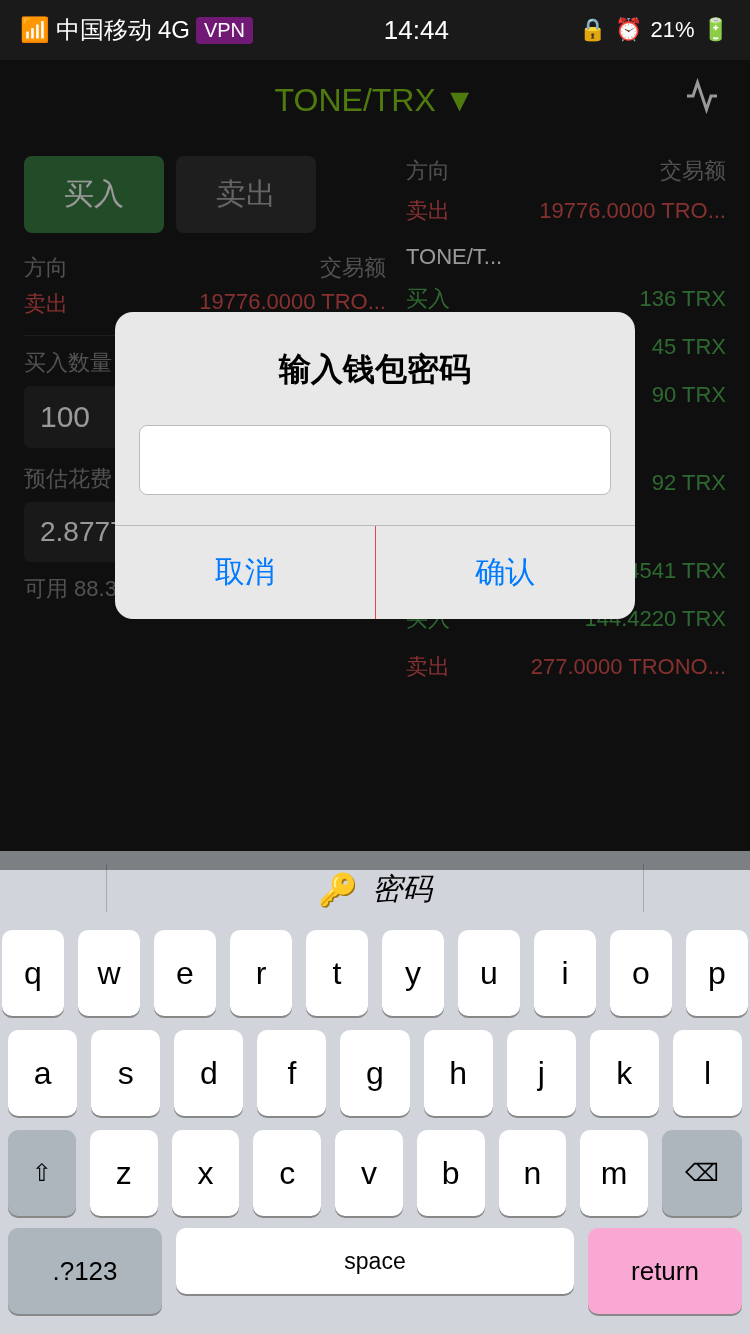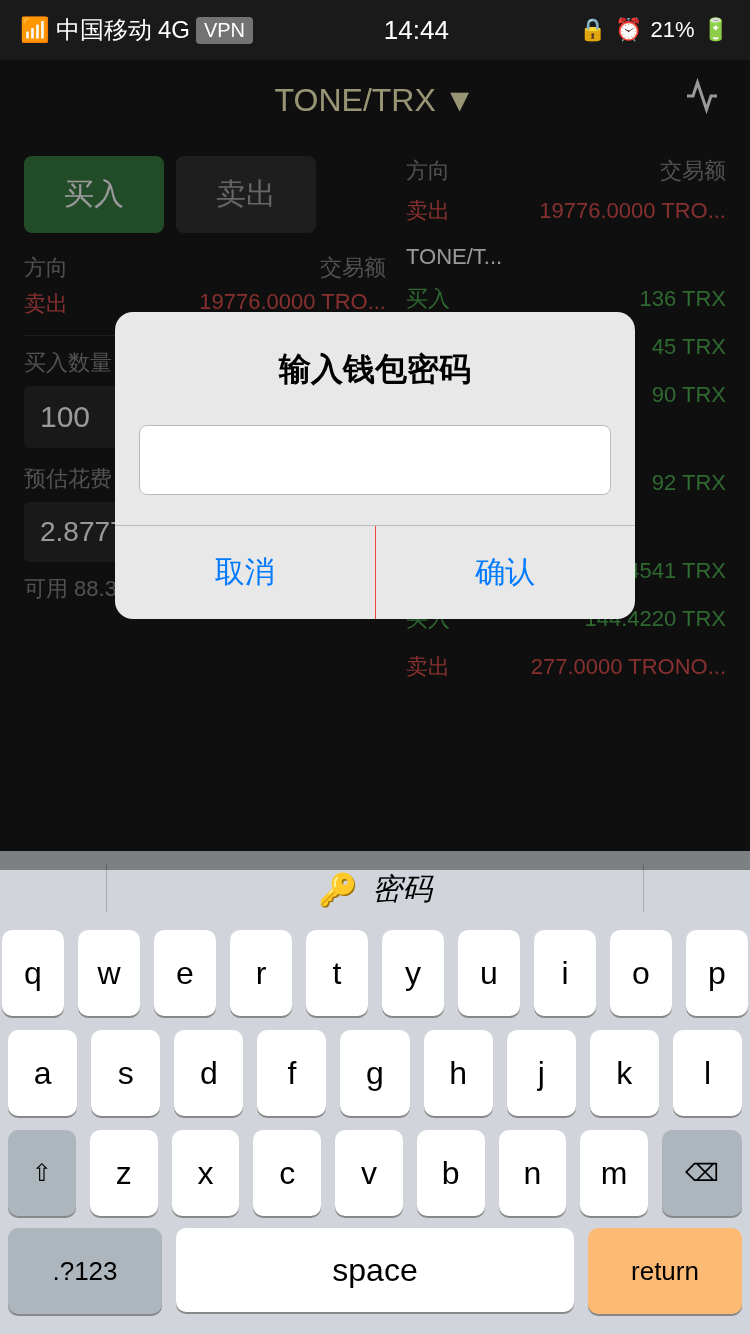--- a/index.html
+++ b/index.html
@@ -32,21 +32,21 @@
     .header {
       width: 750px;
       height: 80px;
       background: #1a1a1a;
       display: flex;
       align-items: center;
       justify-content: center;
       position: relative;
     }
     .header-title {
-      color: #fef9c3;
+      color: #84cc16;
       font-size: 32px;
       font-weight: 500;
       display: flex;
       align-items: center;
       gap: 8px;
     }
     .header-chart-icon {
       position: absolute;
       right: 30px;
       color: #fff;
@@ -331,32 +331,32 @@
       align-items: center;
       justify-content: center;
       font-size: 26px;
       color: #000;
       cursor: pointer;
       box-shadow: 0 2px 0 #888;
     }
     .key-space {
       background: #fff;
       border-radius: 10px;
-      height: 84px;
+      height: 66px;
       flex: 1;
       display: flex;
       align-items: center;
       justify-content: center;
-      font-size: 32px;
+      font-size: 23px;
       color: #000;
       cursor: pointer;
       box-shadow: 0 2px 0 #888;
     }
     .key-return {
-      background: #fdba74;
+      background: #f9a8d4;
       border-radius: 10px;
       height: 86px;
       width: 154px;
       display: flex;
       align-items: center;
       justify-content: center;
       font-size: 26px;
       color: #000;
       cursor: pointer;
       box-shadow: 0 2px 0 #888;
@@ -370,21 +370,21 @@
     }
   </style>
 </head>
 <body>
 
 <div class="status-bar">
   <div class="status-left">
     <span>📶</span>
     <span>中国移动</span>
     <span>4G</span>
-    <span style="background:#737373;border-radius:4px;padding:2px 8px;font-size:20px;">VPN</span>
+    <span style="background:#701a75;border-radius:4px;padding:2px 8px;font-size:20px;">VPN</span>
   </div>
   <div class="status-center">14:44</div>
   <div class="status-right">
     <span>🔒</span>
     <span>⏰</span>
     <span>21%</span>
     <span>🔋</span>
   </div>
 </div>
 

